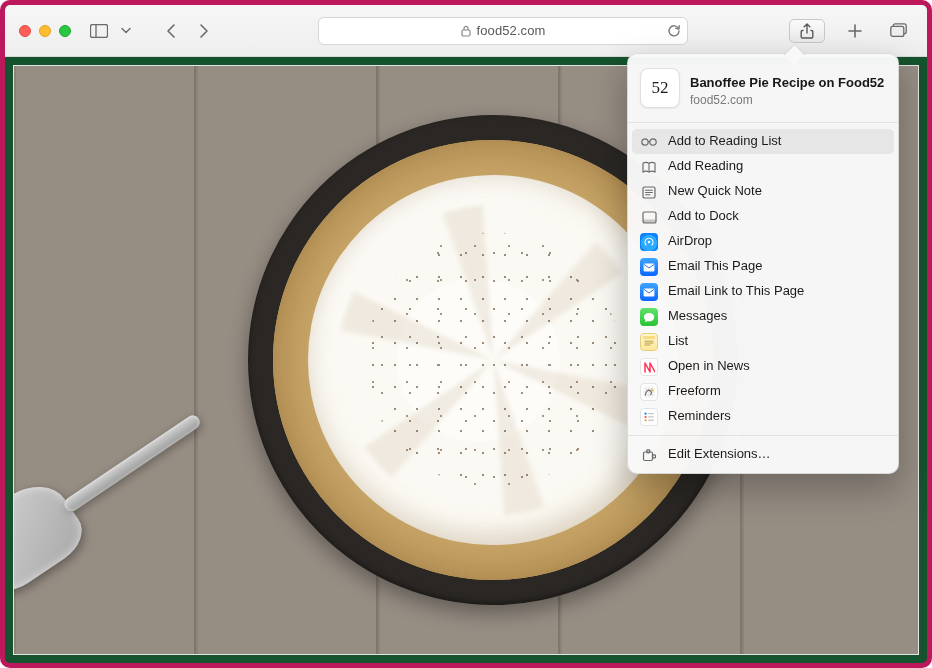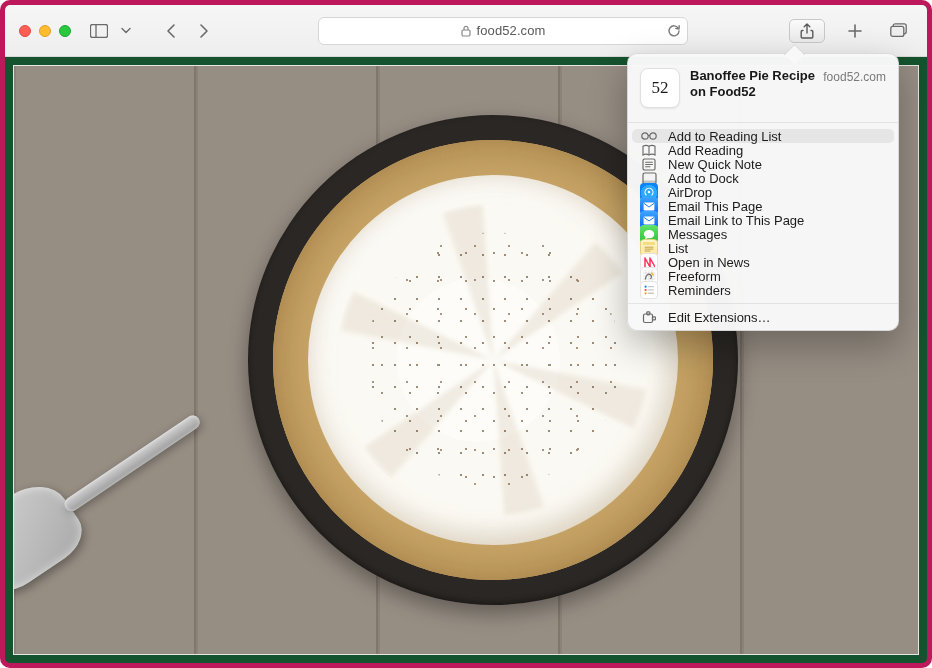--- a/index.html
+++ b/index.html
@@ -155,28 +155,28 @@
     transform:rotate(45deg);
   }
   .pop-head { display:flex; gap:10px; padding:8px 12px 10px; }
   .favicon {
     width:40px; height:40px; border-radius:8px; flex:none;
     background:#fff; border:1px solid #e0e0e0;
     display:flex; align-items:center; justify-content:center;
     font-weight:400; font-size:17px; color:#1b1b1b; font-family:Georgia,serif;
     box-shadow:0 1px 2px rgba(0,0,0,0.07);
   }
-  .pop-titles { display:flex; flex-direction:row; justify-content:flex-end; line-height:1.25;}
+  .pop-titles { display:flex; flex-direction:column; justify-content:flex-end; line-height:1.25;}
   .pop-title { font-weight:700; font-size:13px; color:#181818;}
   .pop-domain { font-size:12px; color:#7a7a7a; margin-top:2px;}
   .sep { height:1px; background:rgba(0,0,0,0.08); margin:4px 0;}
   .menu { list-style:none; padding:2px 4px;}
   .menu li {
-    display:flex; align-items:center; gap:10px;
-    padding:4px 8px; border-radius:5px; height:14px;
+    display:flex; gap:10px;
+    padding:4px 8px; border-radius:5px; height:25px;
   }
   .menu li.hl { background:#e6e6e6; }
   .mi-icon {
     width:18px; height:18px; flex:none; border-radius:3px;
     display:flex; align-items:center; justify-content:center;
     font-size:11px; color:#6a6a6a;
   }
   .mi-label { color:#1b1b1b; }
   .sys { color:#fff; }
   .sq { border-radius:4px; }

